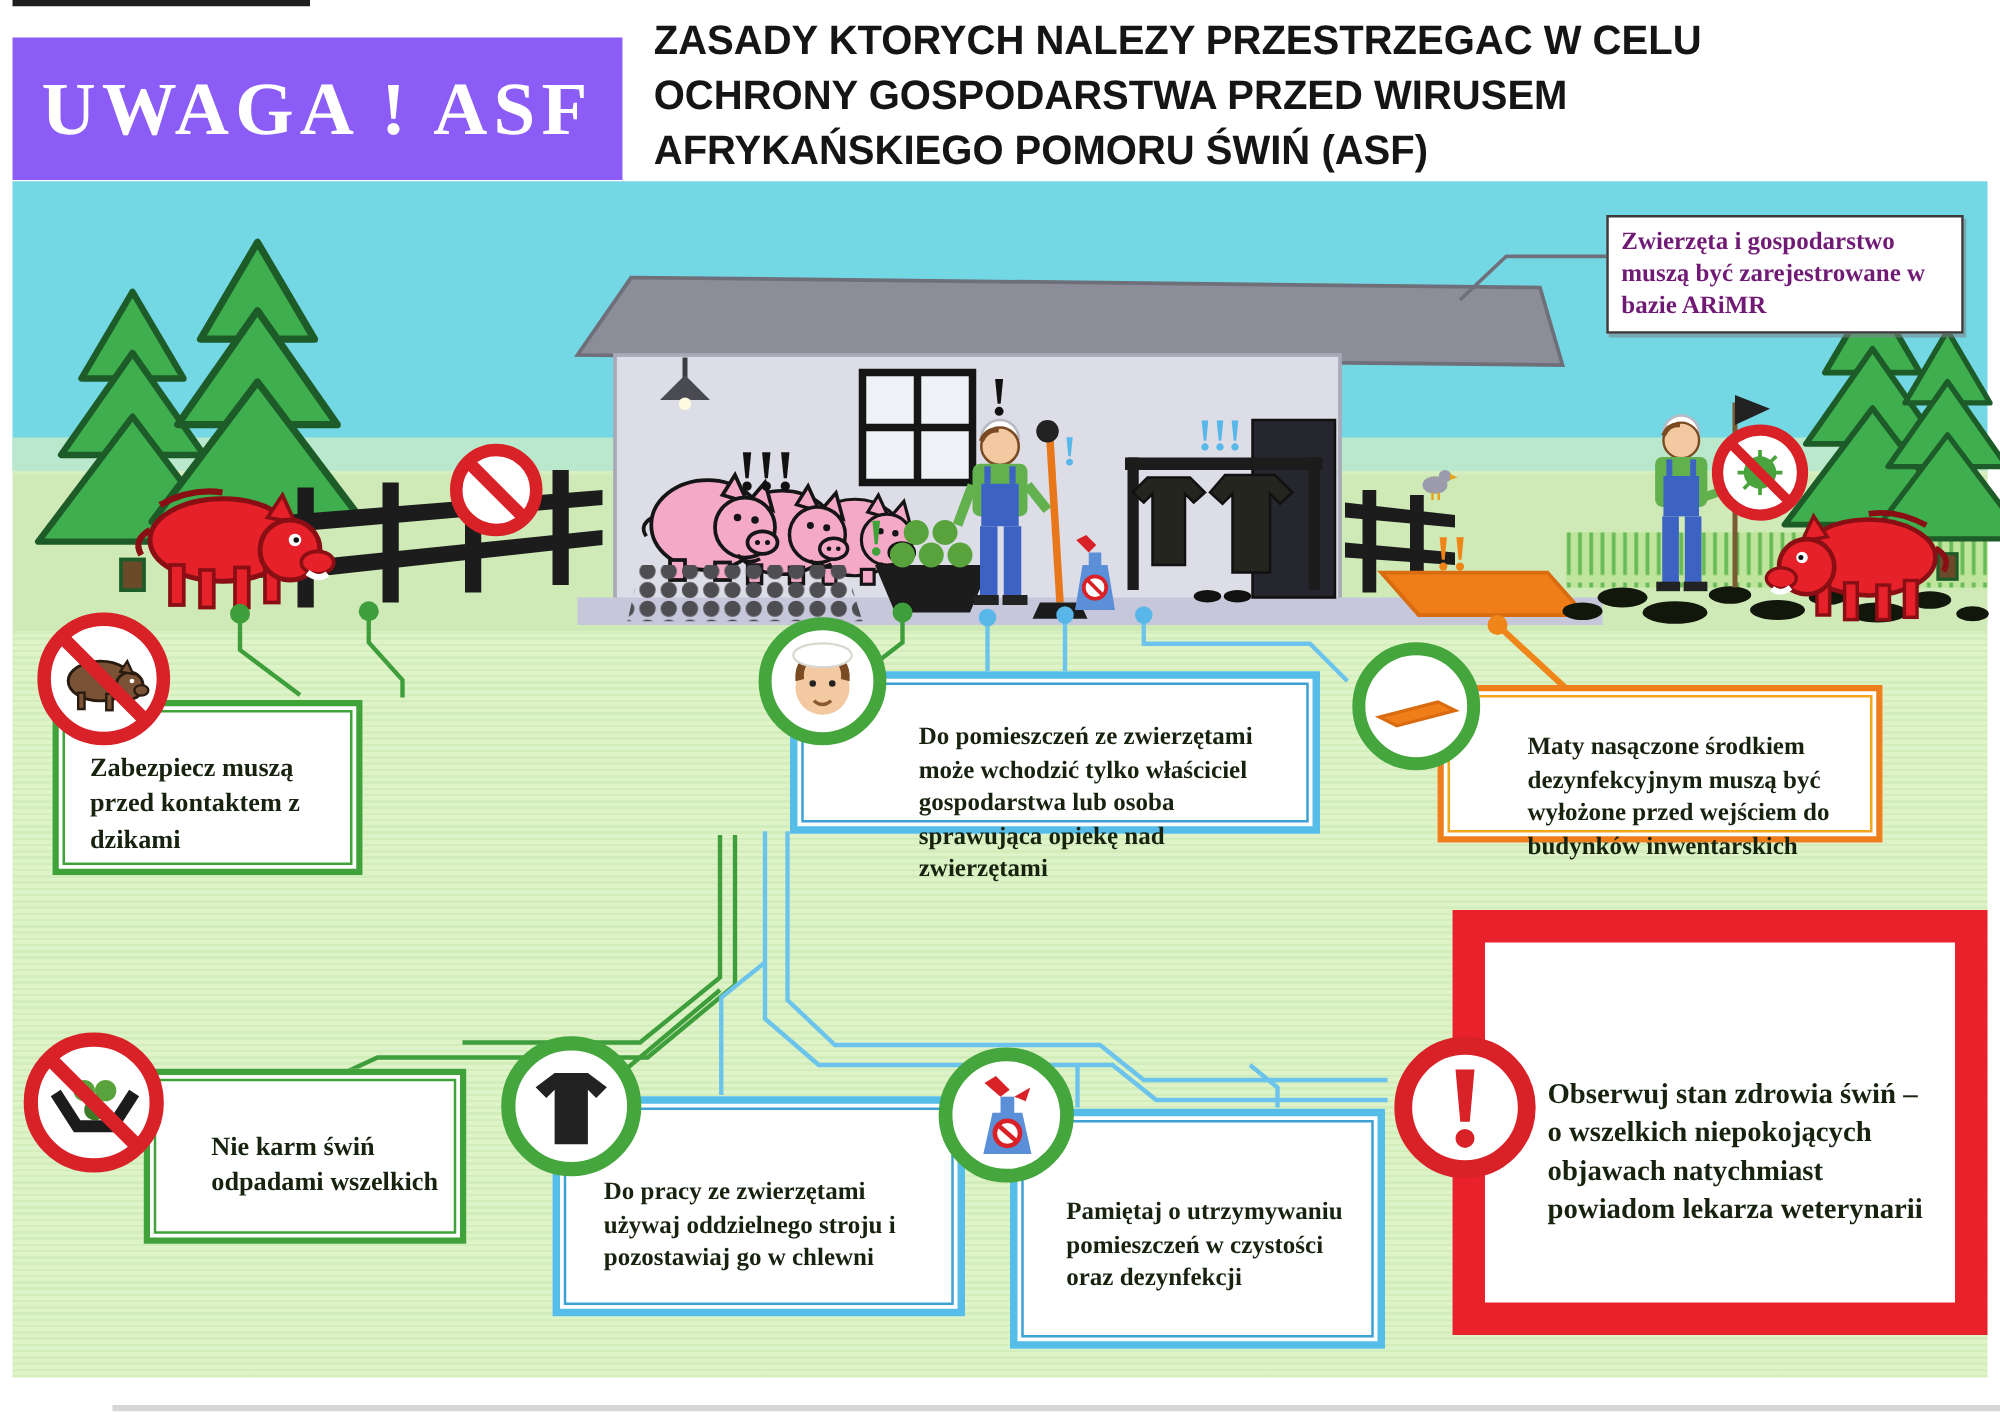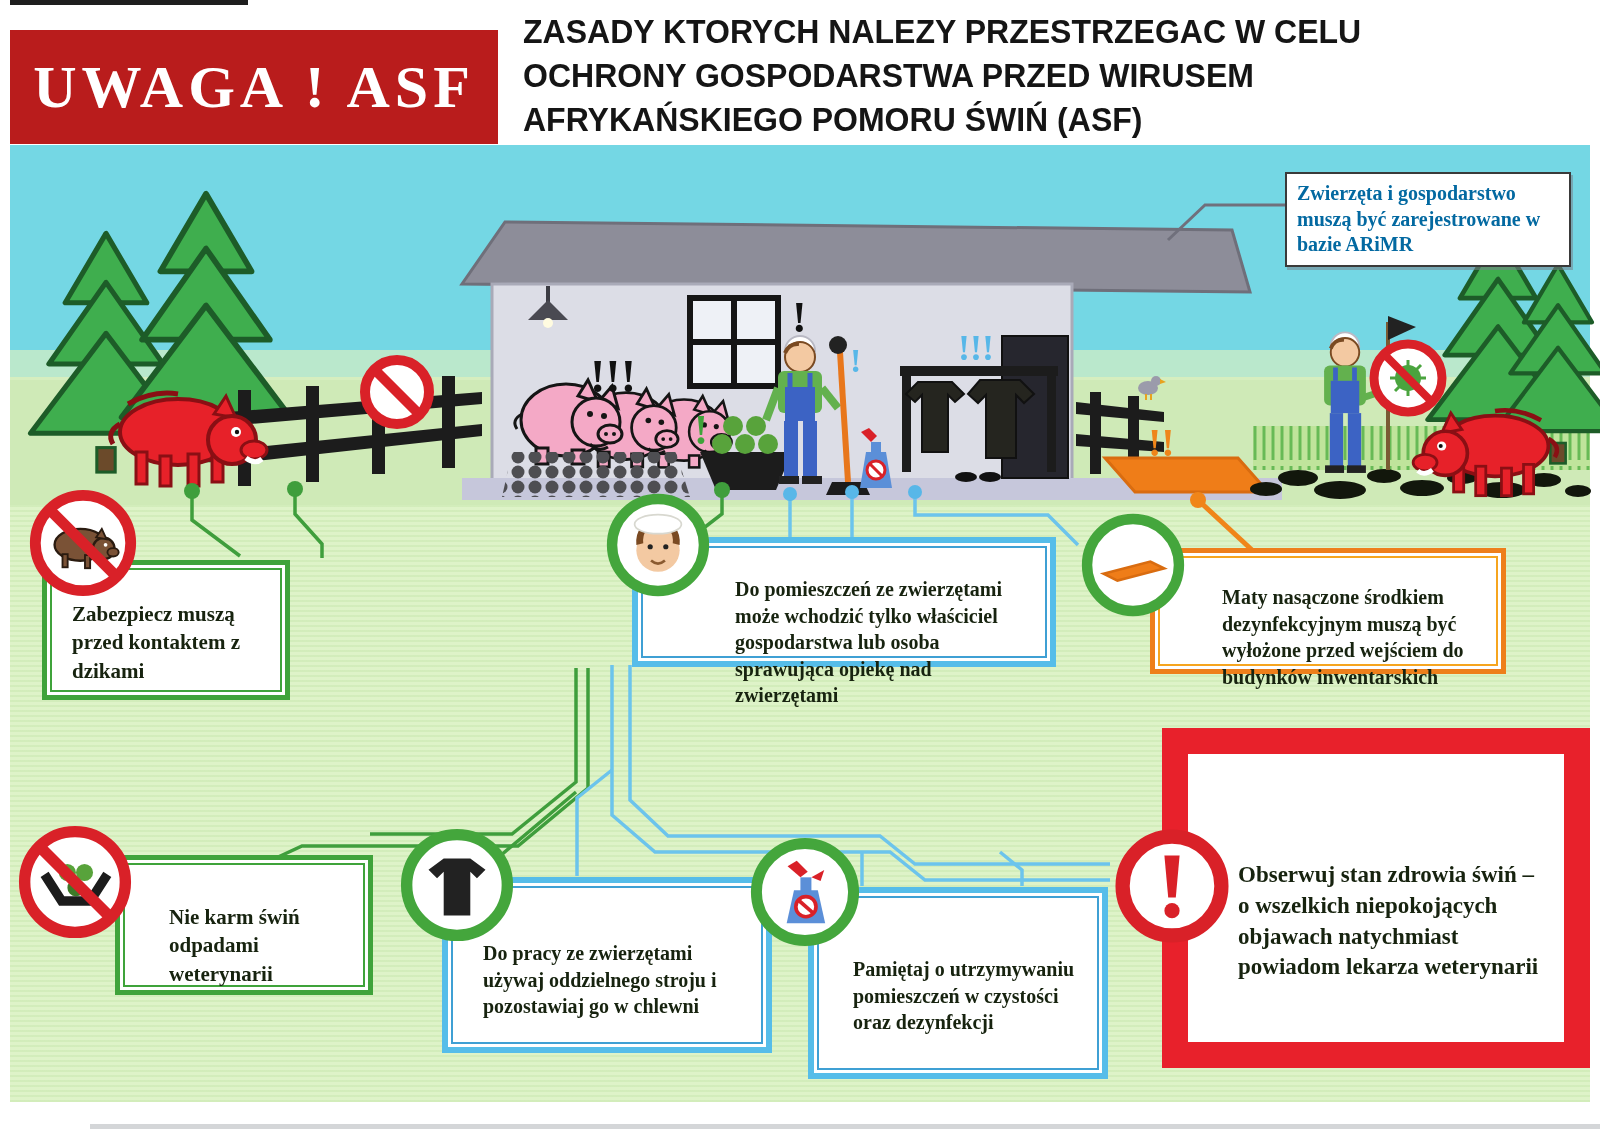--- a/index.html
+++ b/index.html
@@ -5,30 +5,30 @@
   html,body{margin:0;padding:0;background:#ffffff;}
   #poster{position:relative;width:1600px;height:1132px;background:#ffffff;overflow:hidden;
           font-family:"Liberation Serif",serif;}
   
   .field{position:absolute;left:10px;top:505px;width:1580px;height:597px;
          background:#def3c8;
          background-image:repeating-linear-gradient(0deg,rgba(170,215,140,.22) 0 2px,rgba(255,255,255,0) 2px 5px);}
   .scan-top{position:absolute;left:10px;top:0;width:238px;height:5px;background:#1e1e1e;}
   .scan-bottom{position:absolute;left:90px;top:1124px;width:1510px;height:5px;background:#d4d6d8;}
   
-  .banner{position:absolute;left:10px;top:30px;width:488px;height:114px;background:#b91c1c;
+  .banner{position:absolute;left:10px;top:30px;width:488px;height:114px;background:#8b5cf6;
           display:flex;align-items:center;justify-content:center;}
   .banner span{color:#fff;font-weight:bold;font-size:60px;letter-spacing:5px;font-family:"Liberation Serif",serif;}
   .title{position:absolute;left:523px;top:10px;width:990px;color:#151515;
          font-family:"Liberation Sans",sans-serif;font-weight:bold;font-size:33px;line-height:44px;
          transform:scaleX(.97);transform-origin:left top;}
   
   .arimr{position:absolute;left:1285px;top:172px;width:286px;min-height:84px;background:#fff;
          border:2px solid #3a3a3a;box-shadow:2px 3px 0 rgba(120,130,140,.55);
-         padding:7px 10px;box-sizing:border-box;font-weight:bold;font-size:20px;line-height:1.28;color:#0369a1;}
+         padding:7px 10px;box-sizing:border-box;font-weight:bold;font-size:20px;line-height:1.28;color:#701a75;}
   
   .callout{position:absolute;background:#fff;padding:3px;box-sizing:border-box;}
   .callout .inner{width:100%;height:100%;box-sizing:border-box;display:block;}
   .callout p{margin:0;font-weight:bold;color:#17230f;}
   .acc-green{border:5px solid #3fa33a;}  .acc-green .inner{border:2px solid #3fa33a;}
   .acc-blue{border:6px solid #56bde9;}   .acc-blue .inner{border:2px solid #3fa0d4;}
   .acc-orange{border:5px solid #ee7f1b;} .acc-orange .inner{border:2px solid #f6a51f;}
   .callout-red{position:absolute;background:#fff;border:26px solid #e8212b;box-sizing:border-box;}
   .callout-red p{margin:0;font-weight:bold;color:#17230f;}
   
@@ -291,21 +291,21 @@
   </div>
 
   <div class="callout acc-orange" style="left:1150px;top:548px;width:356px;height:126px">
     <div class="inner" style="padding:26px 8px 0 62px;">
       <p style="font-size:20px;line-height:1.33;">Maty nasączone środkiem dezynfekcyjnym muszą być wyłożone przed wejściem do budynków inwentarskich</p>
     </div>
   </div>
 
   <div class="callout acc-green" style="left:115px;top:855px;width:258px;height:140px">
     <div class="inner" style="padding:38px 10px 0 44px;">
-      <p style="font-size:21px;line-height:1.35;">Nie karm świń odpadami weterynarii</p>
+      <p style="font-size:21px;line-height:1.35;">Nie karm świń odpadami wszelkich</p>
     </div>
   </div>
 
   <div class="callout acc-blue" style="left:442px;top:877px;width:330px;height:176px">
     <div class="inner" style="padding:52px 8px 0 30px;">
       <p style="font-size:20px;line-height:1.33;">Do pracy ze zwierzętami używaj oddzielnego stroju i pozostawiaj go w chlewni</p>
     </div>
   </div>
 
   <div class="callout acc-blue" style="left:808px;top:887px;width:300px;height:192px">

